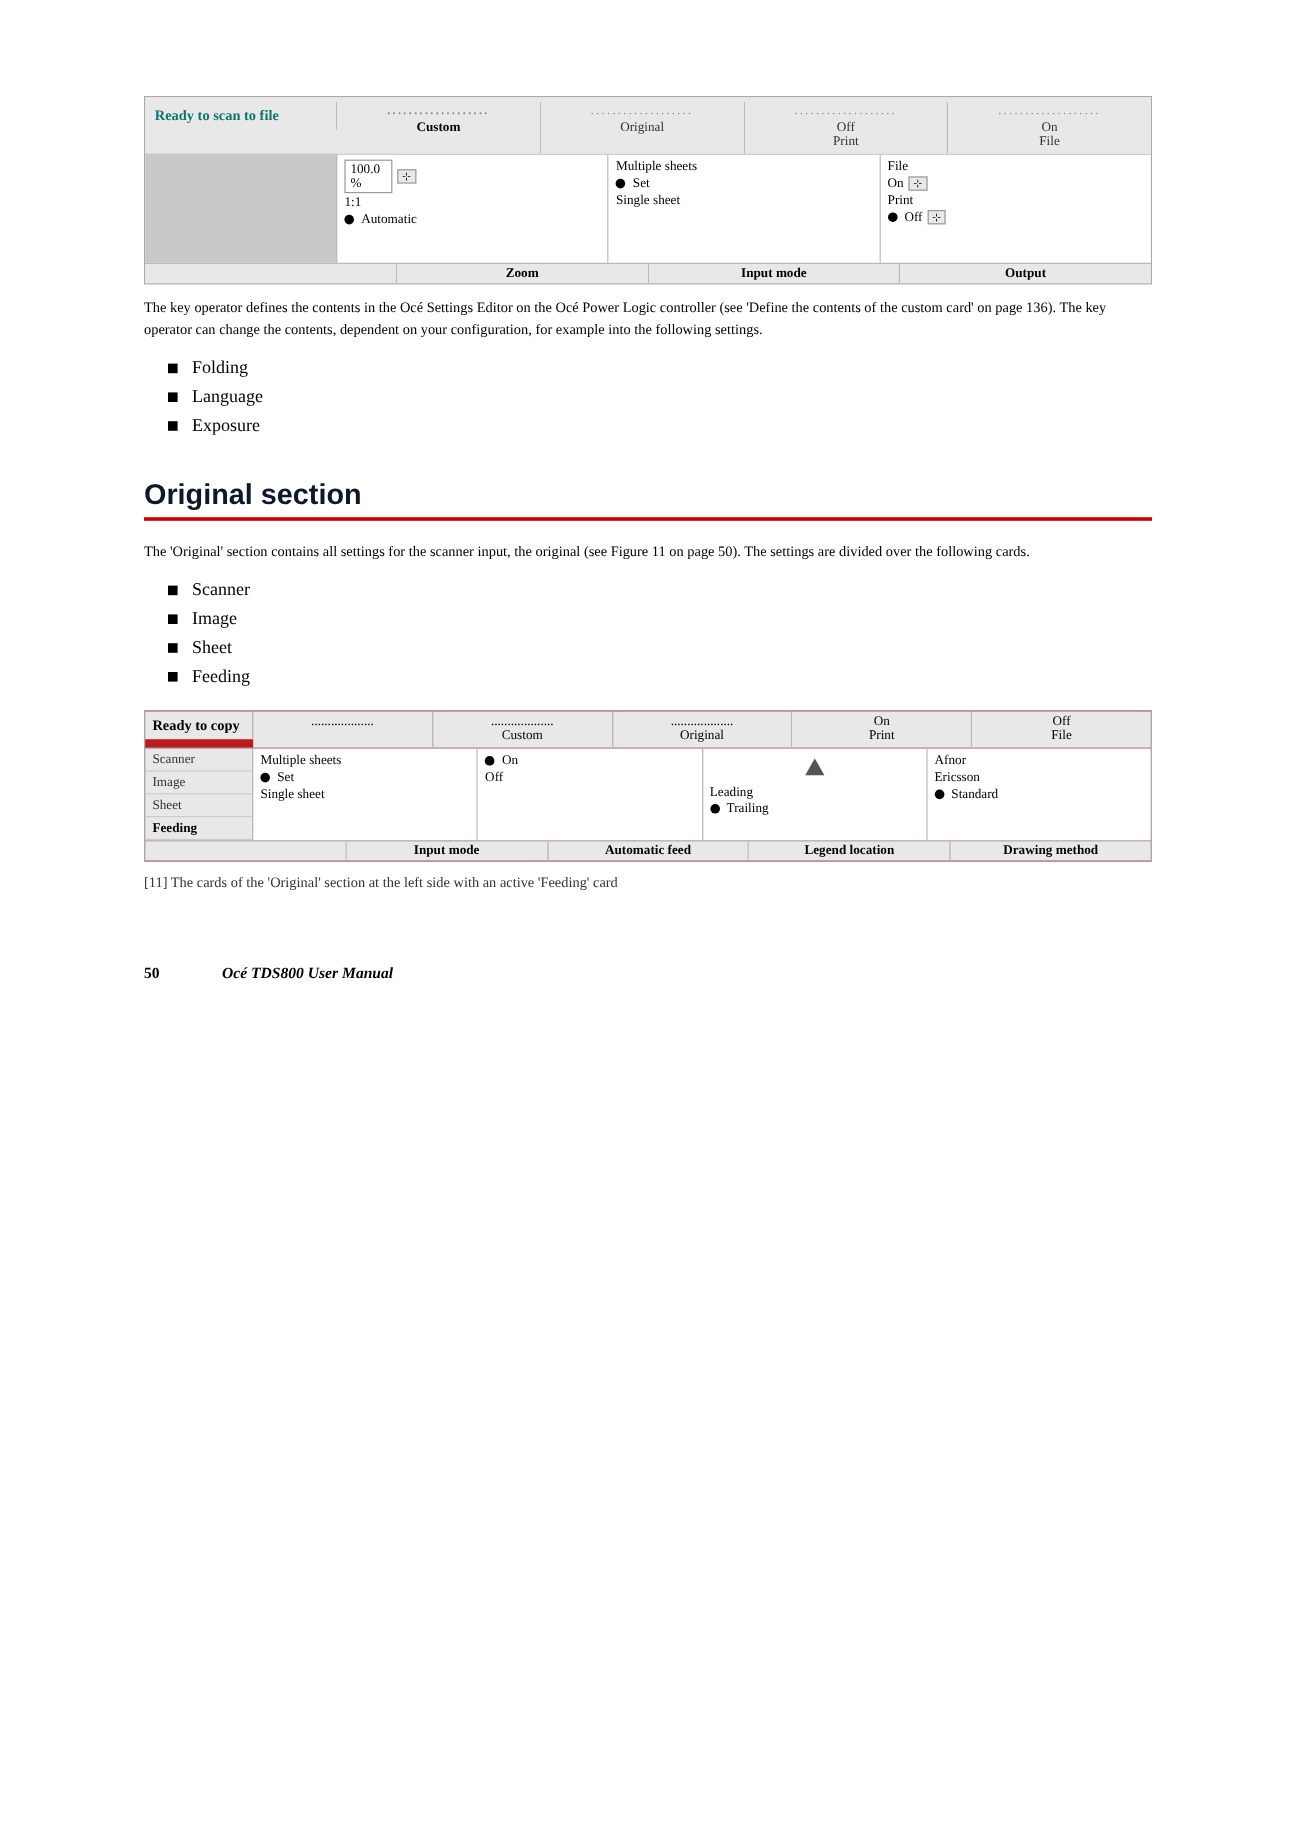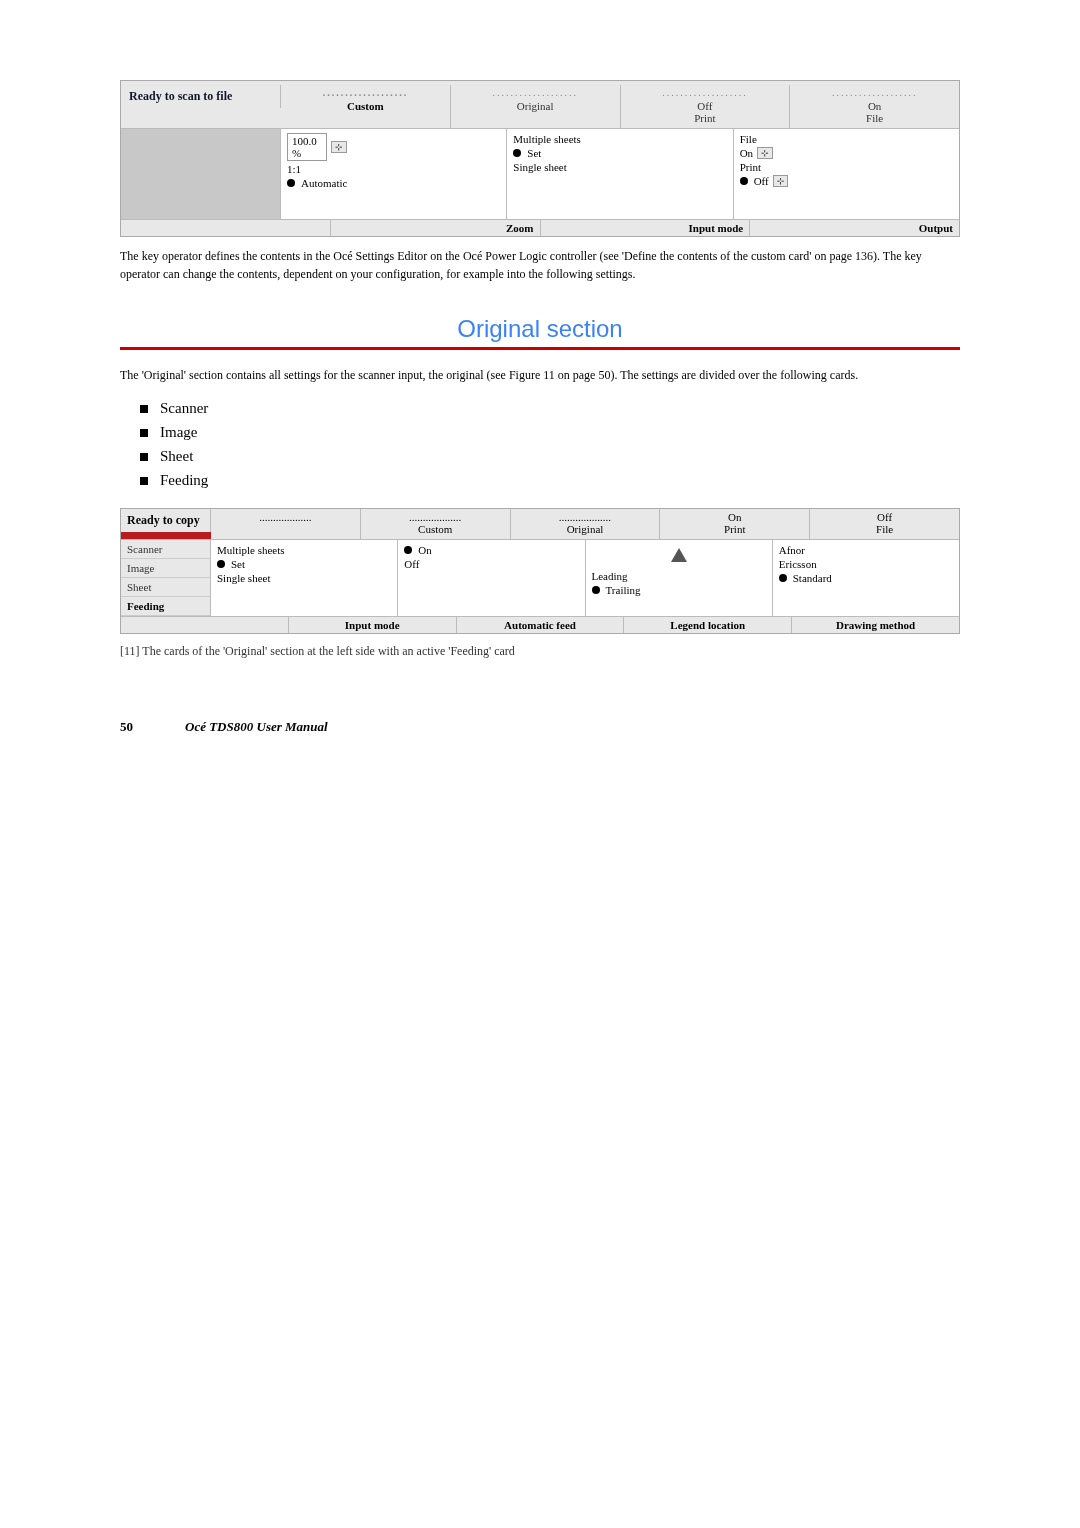--- a/index.html
+++ b/index.html
@@ -31,21 +31,21 @@
       background: #e8e8e8;
       border-bottom: 1px solid #bbb;
       padding: 4px 0 0 0;
     }
 
     .fig-header-left {
       min-width: 160px;
       padding: 4px 8px;
       font-size: 12px;
       font-weight: bold;
-      color: #0f172a;
+      color: #0f766e;
       border-right: 1px solid #bbb;
     }
 
     .fig-tab-area {
       display: flex;
       flex: 1;
     }
 
     .fig-tab {
       flex: 1;
@@ -117,21 +117,21 @@
       border-top: 1px solid #bbb;
     }
 
     .fig-panel-label {
       flex: 1;
       font-weight: bold;
       font-size: 11px;
       padding: 2px 6px;
       border-right: 1px solid #bbb;
       background: #e8e8e8;
-      text-align: right;
+      text-align: center;
     }
 
     .fig-panel-label:last-child {
       border-right: none;
     }
 
     .radio-dot {
       display: inline-block;
       width: 8px;
       height: 8px;
@@ -193,26 +193,25 @@
       height: 8px;
       background: #000;
       flex-shrink: 0;
       margin-right: 4px;
     }
 
     
     .section-heading {
       font-size: 24px;
       font-family: Arial, sans-serif;
-      font-weight: normal;
+      font-weight: bold;
       border-bottom: 3px solid #cc0000;
       padding-bottom: 4px;
       margin: 32px 0 16px 0;
-      color: #3b82f6;
-      text-align: center;
+      color: #0f172a;
     }
 
     
     .page-footer {
       margin-top: 60px;
       font-size: 13px;
       display: flex;
       justify-content: flex-start;
       gap: 52px;
     }
@@ -423,20 +422,34 @@
       <div class="fig-panel-label" style="min-width:160px; border-right:1px solid #bbb;"></div>
       <div class="fig-panel-label">Zoom</div>
       <div class="fig-panel-label">Input mode</div>
       <div class="fig-panel-label">Output</div>
     </div>
   </div>
 
 
   <p class="body-text">The key operator defines the contents in the Océ Settings Editor on the Océ Power Logic controller (see 'Define the contents of the custom card' on page 136). The key operator can change the contents, dependent on your configuration, for example into the following settings.</p>
 
+  <ul class="bullet-list">
+    <li>
+      <span class="bullet-square"></span>
+      <span>Folding</span>
+    </li>
+    <li>
+      <span class="bullet-square"></span>
+      <span>Language</span>
+    </li>
+    <li>
+      <span class="bullet-square"></span>
+      <span>Exposure</span>
+    </li>
+  </ul>
 
   <h2 class="section-heading">Original section</h2>
 
   <p class="body-text">The 'Original' section contains all settings for the scanner input, the original (see Figure 11 on page 50). The settings are divided over the following cards.</p>
 
   <ul class="bullet-list">
     <li>
       <span class="bullet-square"></span>
       <span>Scanner</span>
     </li>

